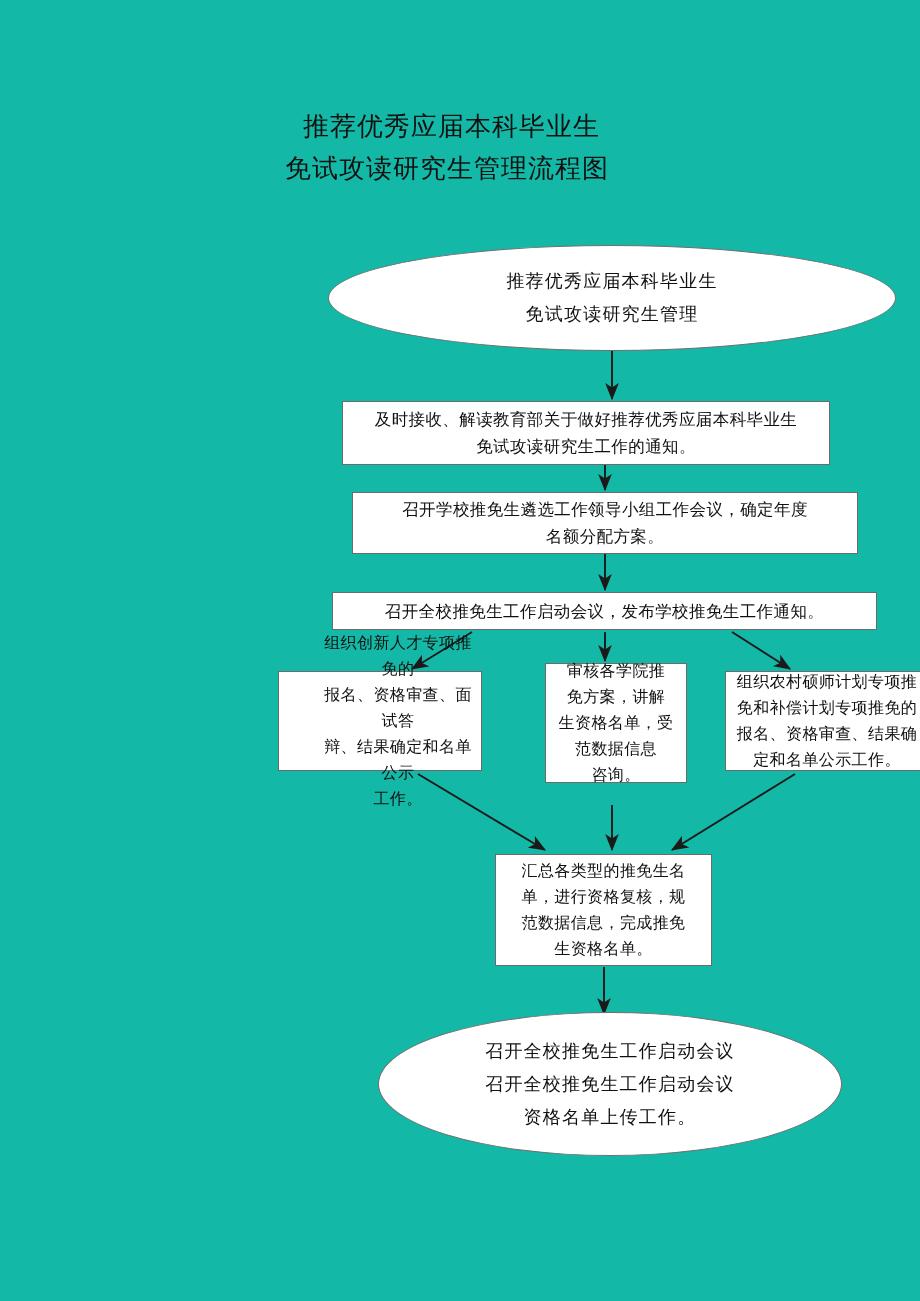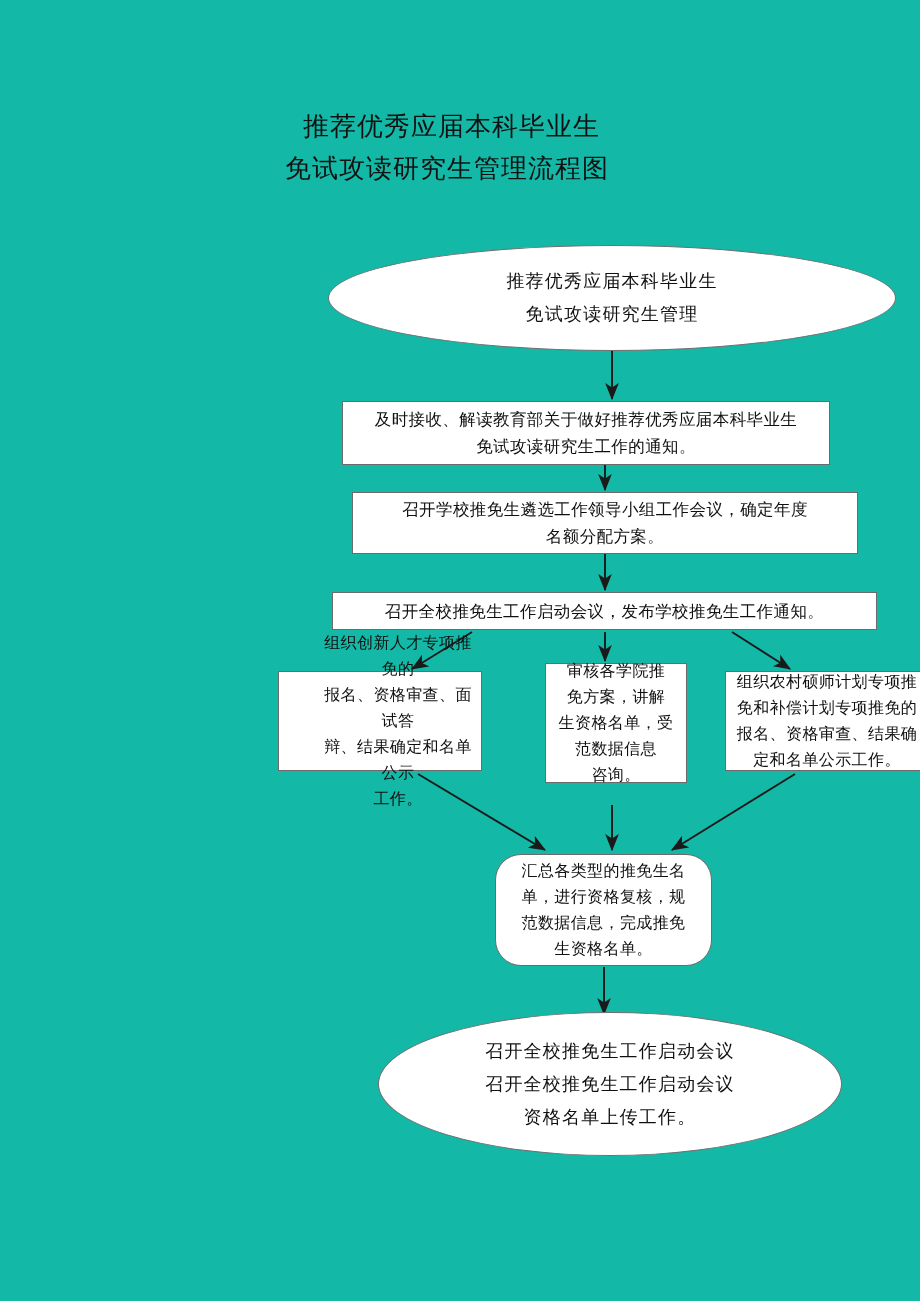--- a/index.html
+++ b/index.html
@@ -79,21 +79,21 @@
   
   #node-start      { left: 328px; top: 245px;  width: 568px; height: 106px; }
   #node-notice     { left: 342px; top: 401px;  width: 488px; height: 64px;  }
   #node-quota      { left: 352px; top: 492px;  width: 506px; height: 62px;  }
   #node-kickoff    { left: 332px; top: 592px;  width: 545px; height: 38px;  }
 
   #node-innovation { left: 278px; top: 671px;  width: 204px; height: 100px; padding-left: 44px; }
   #node-review     { left: 545px; top: 663px;  width: 142px; height: 120px; }
   #node-rural      { left: 725px; top: 671px;  width: 204px; height: 100px; }
 
-  #node-summary    { left: 495px; top: 854px;  width: 217px; height: 112px; border-radius: 26px; }
+  #node-summary    { left: 495px; top: 854px;  width: 217px; height: 112px; }
   #node-upload     { left: 378px; top: 1012px; width: 464px; height: 144px; }
 
   .node-text { display: block; width: 100%; }
   .node-text .tl { display: block; }
 
   
   #node-innovation .box-text,
   #node-rural .box-text,
   #node-summary .box-text { font-size: 16px; line-height: 26px; }
   #node-review .box-text  { font-size: 16px; line-height: 26px; }

